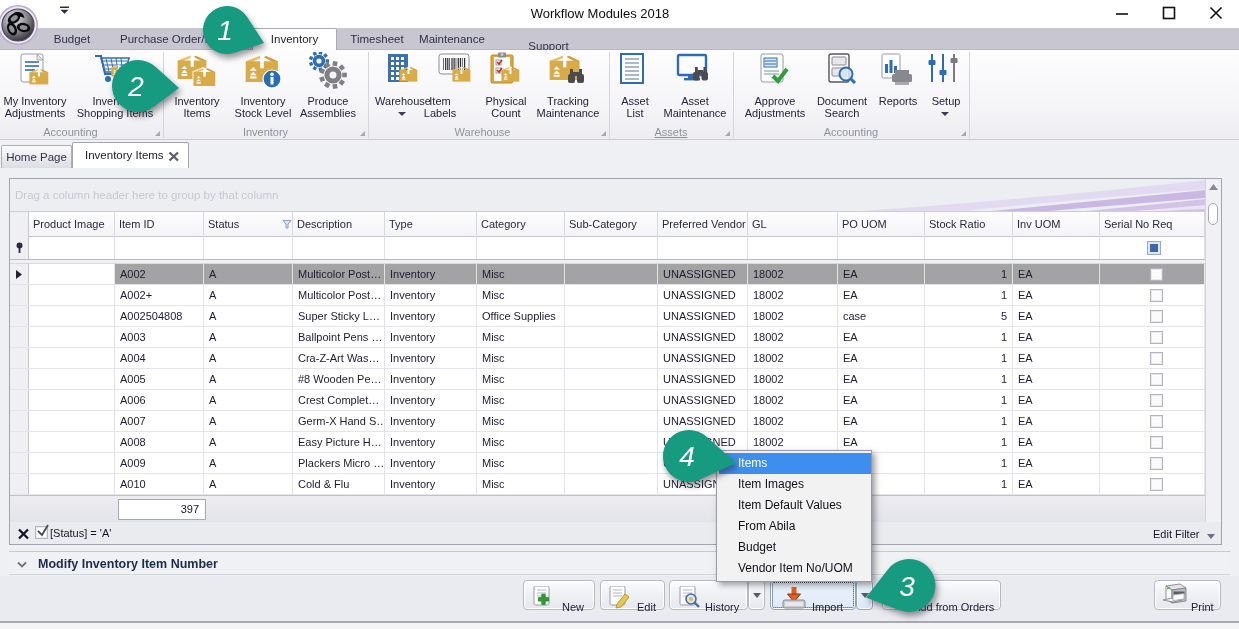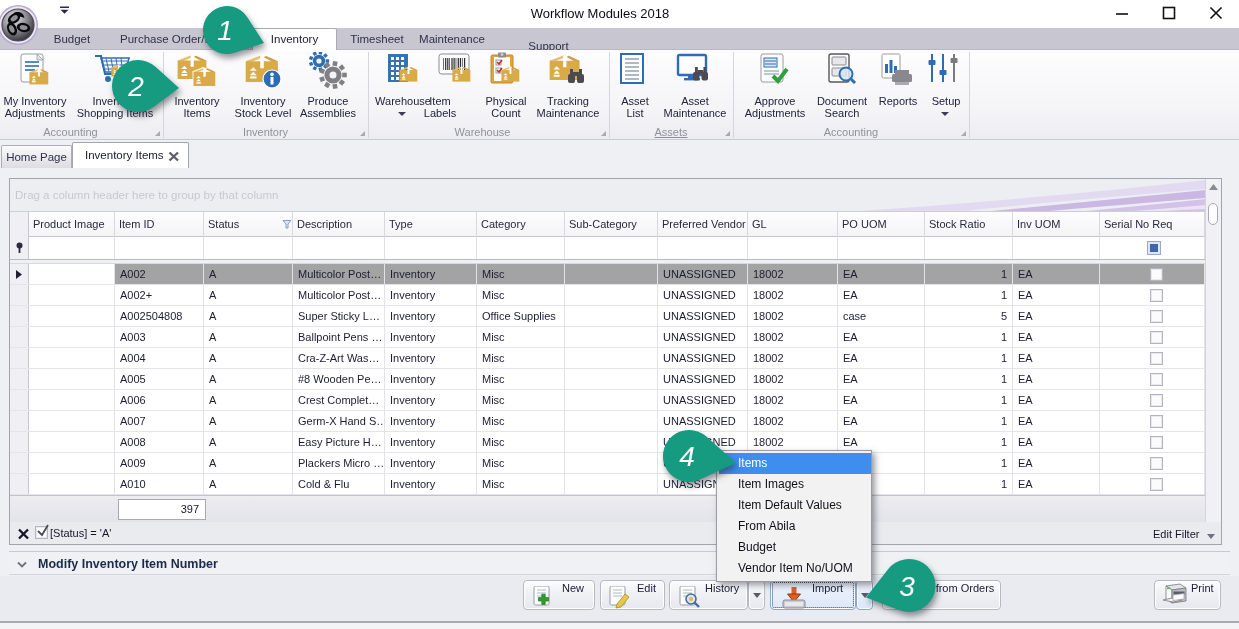--- a/index.html
+++ b/index.html
@@ -32,21 +32,21 @@
 .indcol { position:absolute; left:0; top:0; width:19px; height:20px; background:#f0f0f4; border-right:1px solid #c6c6d0; }
 #gfooter { position:absolute; left:0; top:316px; width:1211px; height:27px; background:linear-gradient(#ececf1,#e3e3ea); border-top:1px solid #c2c2cc; }
 #cntbox { position:absolute; left:108px; top:3px; width:88px; height:21px; background:#ffffff; border:1px solid #a8a8b4; font-size:11px; color:#16162c; text-align:right; line-height:19px; padding-right:6px; }
 .cbx { position:absolute; width:13px; height:13px; background:#fbfbfc; border:1px solid #b4b4c0; box-shadow:inset 0 0 0 1px #e8e8ee; }
 #vscroll { position:absolute; left:1195px; top:0; width:16px; height:343px; background:#f1f1f5; border-left:1px solid #d4d4dc; }
 #filterbar { left:9px; top:522px; width:1213px; height:23px; background:#eaebef; border:1px solid #a3a3af; border-top:none; }
 #modify { left:9px; top:551px; width:1221px; height:24px; background:#f0f1f4; border-top:1px solid #c8c8d1; border-bottom:1px solid #d4d4db; }
 #modify .cap { position:absolute; left:29px; top:5px; font-size:12.5px; font-weight:bold; color:#1c2b4a; }
 #btnbar { left:0; top:576px; width:1239px; height:45px; background:#eaebf0; }
 .btn { position:absolute; top:4px; height:30px; background:linear-gradient(#fbfcfd,#f0f1f4 45%,#e6e8ee); border:1px solid #b6b9c3; border-radius:4px; font-size:11px; color:#20203a; box-shadow:inset 0 0 0 1px #ffffff; }
-.btn .txt { position:absolute; top:1px; }
+.btn .txt { position:absolute; top:20px; }
 #bottomstrip { left:0; top:621px; width:1239px; height:8px; background:#f4f4f6; border-top:2px solid #a9a9b3; }
 #menu { left:716px; top:450px; width:156px; height:132px; background:#f2f2f2; border:1px solid #9b9ba5; box-shadow:3px 3px 6px rgba(60,60,70,0.5); }
 .mi { position:absolute; left:2px; width:152px; height:21px; line-height:21px; font-size:12px; color:#101018; padding-left:19px; }
 .mi.hl { background:#3e8eef; color:#ffffff; }
 .callout { filter:drop-shadow(2px 4px 3px rgba(40,40,50,0.5)); }
 .cnum { font-size:28px; font-style:italic; fill:#ffffff; }
 </style>
 </head>
 <body>
 <svg width="0" height="0" style="position:absolute">

